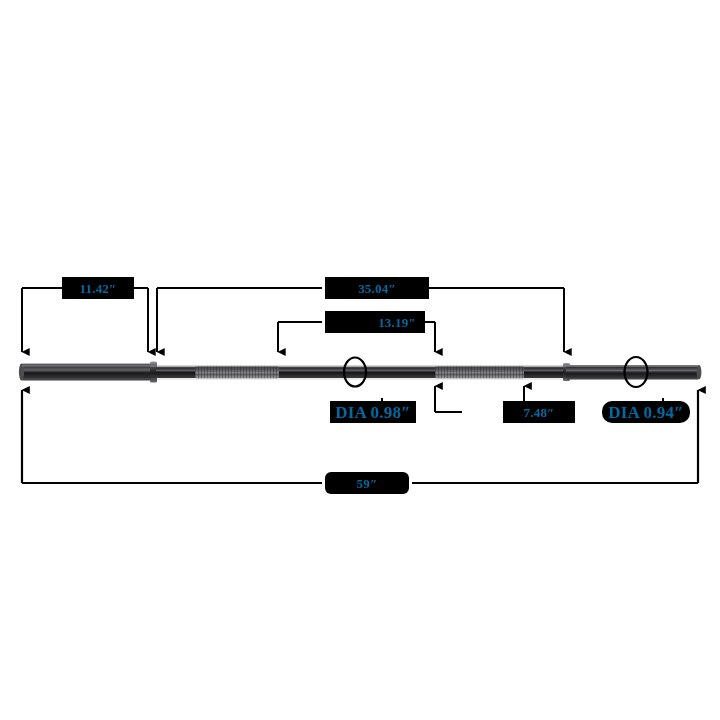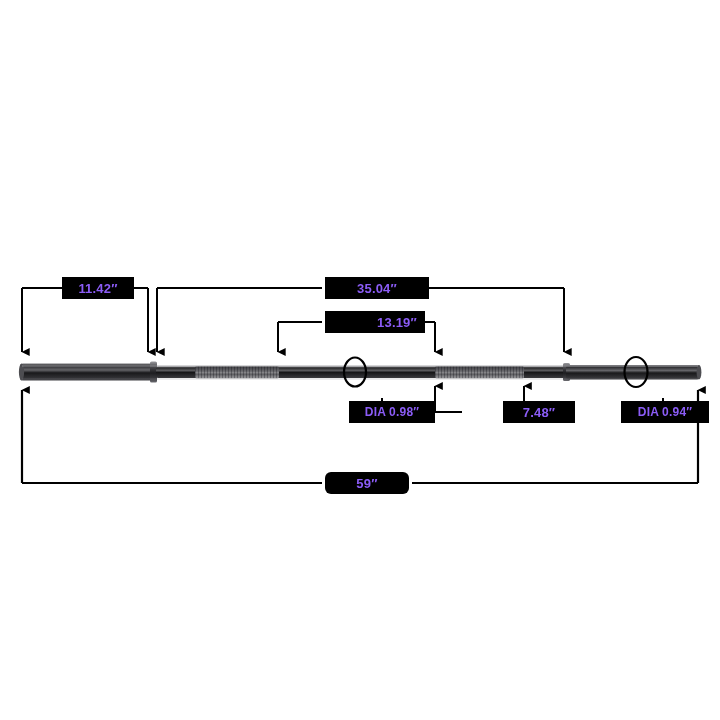--- a/index.html
+++ b/index.html
@@ -18,35 +18,35 @@
   #diagram-svg {
     position: absolute;
     left: 0;
     top: 0;
     width: 720px;
     height: 720px;
   }
   .dim-label {
     position: absolute;
     background: #000000;
-    color: #8b5cf6;
-    font-family: Liberation Sans, sans-serif;
+    color: #0369a1;
+    font-family: Liberation Serif, serif;
     font-weight: bold;
     font-size: 13px;
     letter-spacing: 0.2px;
     display: flex;
     align-items: center;
     justify-content: center;
     height: 22px;
     box-sizing: border-box;
     white-space: nowrap;
     line-height: 1;
     z-index: 5;
   }
-  .dim-label.wide { font-size: 12px; margin-left: 19px; }
+  .dim-label.wide { font-size: 17px; }
 </style>
 </head>
 <body>
 
 <div id="stage">
 
   <svg id="diagram-svg" viewBox="0 0 720 720">
     <defs>
       <marker id="arrowDown" markerWidth="9" markerHeight="9" refX="4.5" refY="8.2" orient="auto" markerUnits="userSpaceOnUse">
         <path d="M0.6,0.5 L8.4,0.5 L4.5,8.6 Z" fill="#000000"></path>
@@ -166,17 +166,17 @@
   <div class="dim-label" style="left:62px; top:277px; width:72px;">11.42″</div>
 
   <div class="dim-label" style="left:325px; top:277px; width:104px;">35.04″</div>
 
   <div class="dim-label" style="left:325px; top:311px; width:100px;padding-left:44px;">13.19″</div>
 
   <div class="dim-label" style="left:459px; top:401px; width:72px;margin-left:44px;">7.48″</div>
 
   <div class="dim-label wide" style="left:330px; top:401px; width:86px;">DIA 0.98″</div>
 
-  <div class="dim-label wide" style="left:602px; top:401px; width:88px;">DIA 0.94″</div>
+  <div class="dim-label wide" style="left:602px; top:401px; width:88px;border-radius:10px;">DIA 0.94″</div>
 
   <div class="dim-label" style="left:325px; top:472px; width:84px;border-radius:6px;">59″</div>
 
 </div>
 
 </body></html>

